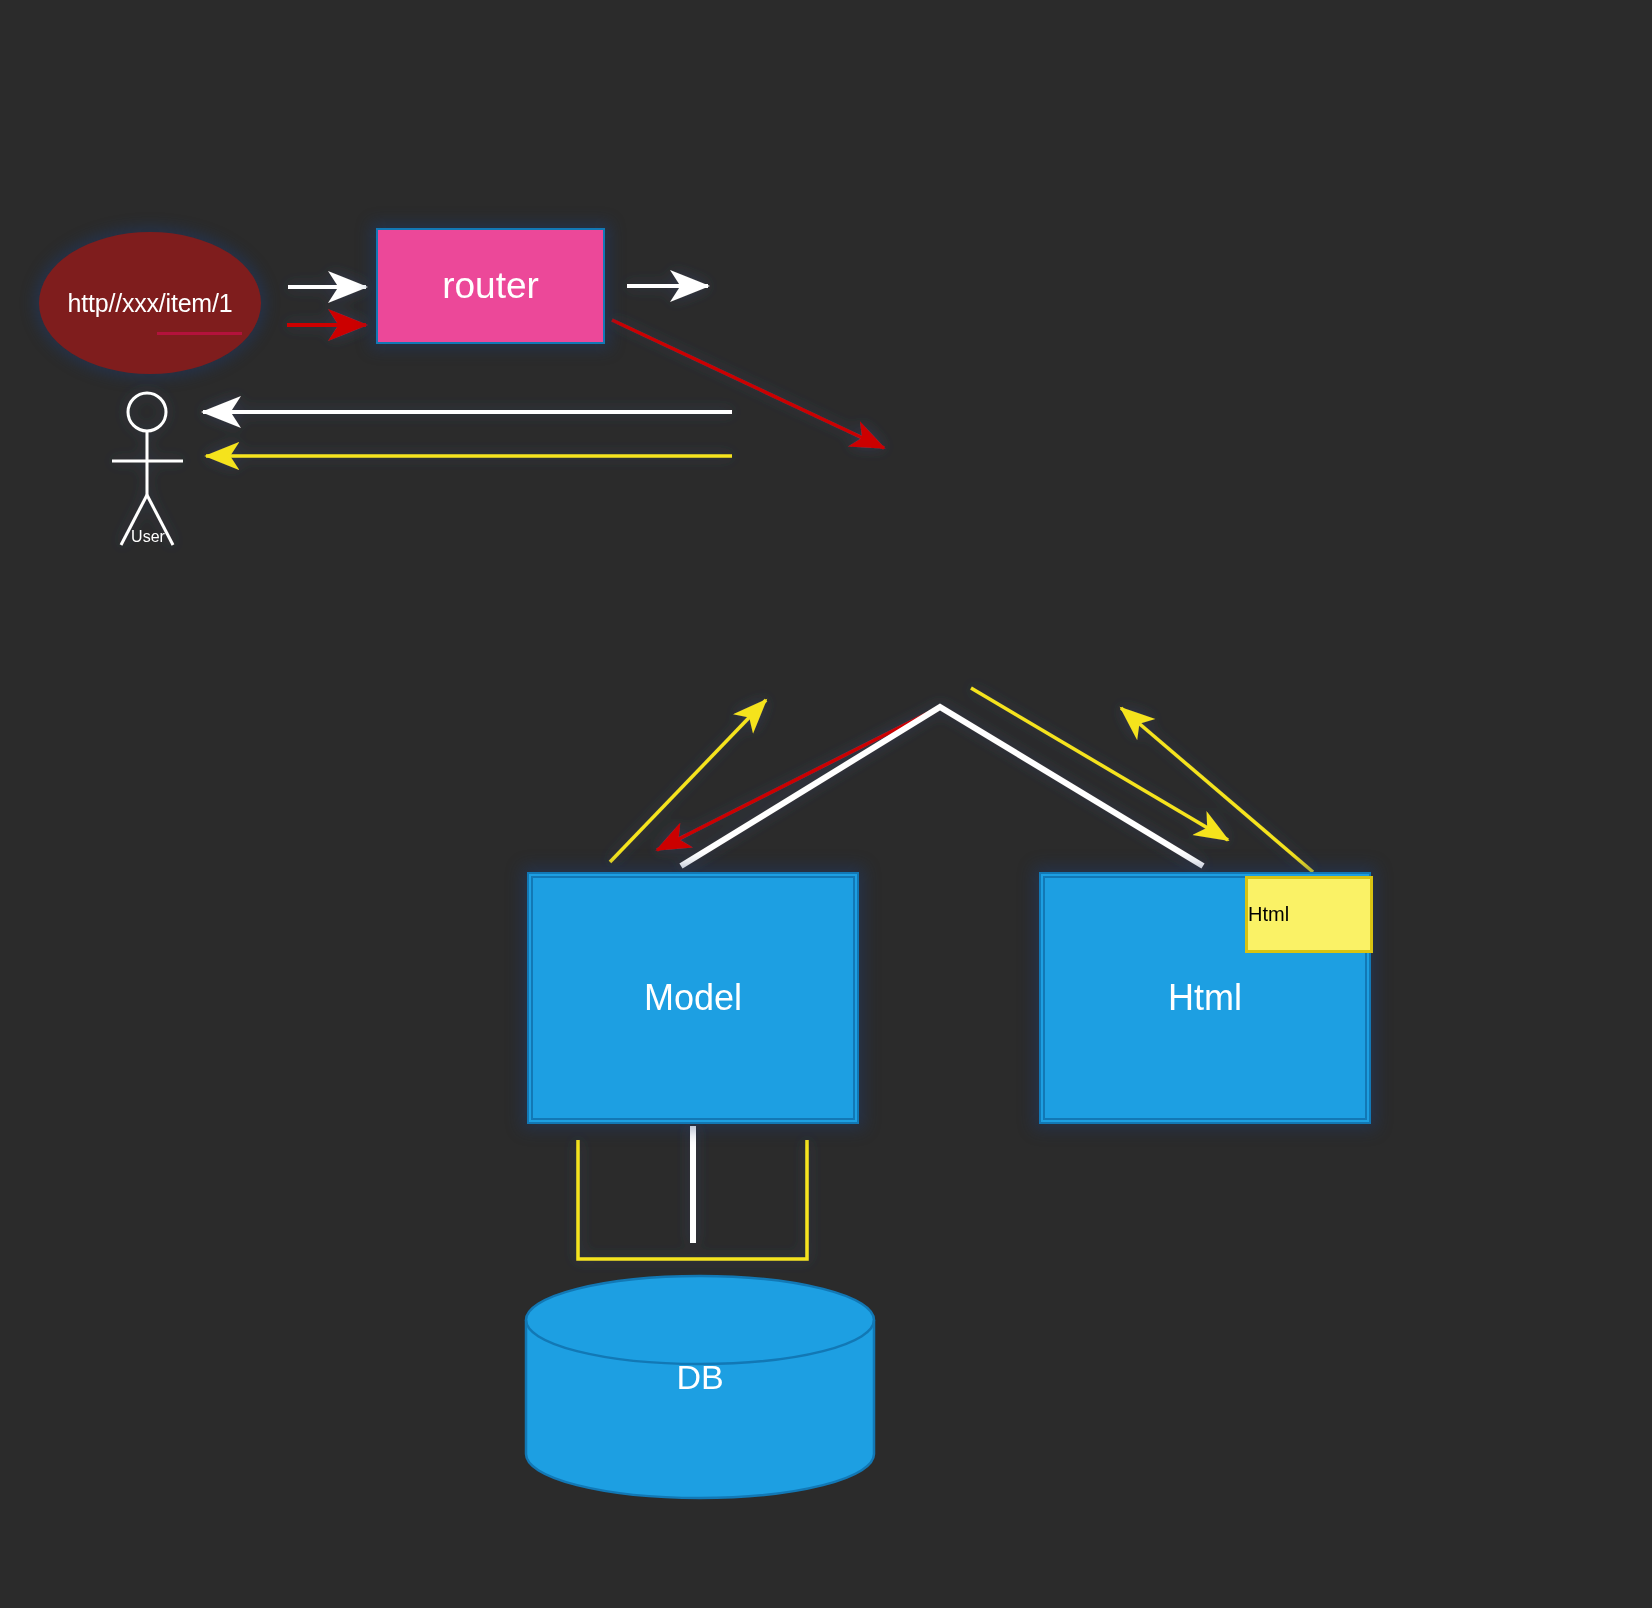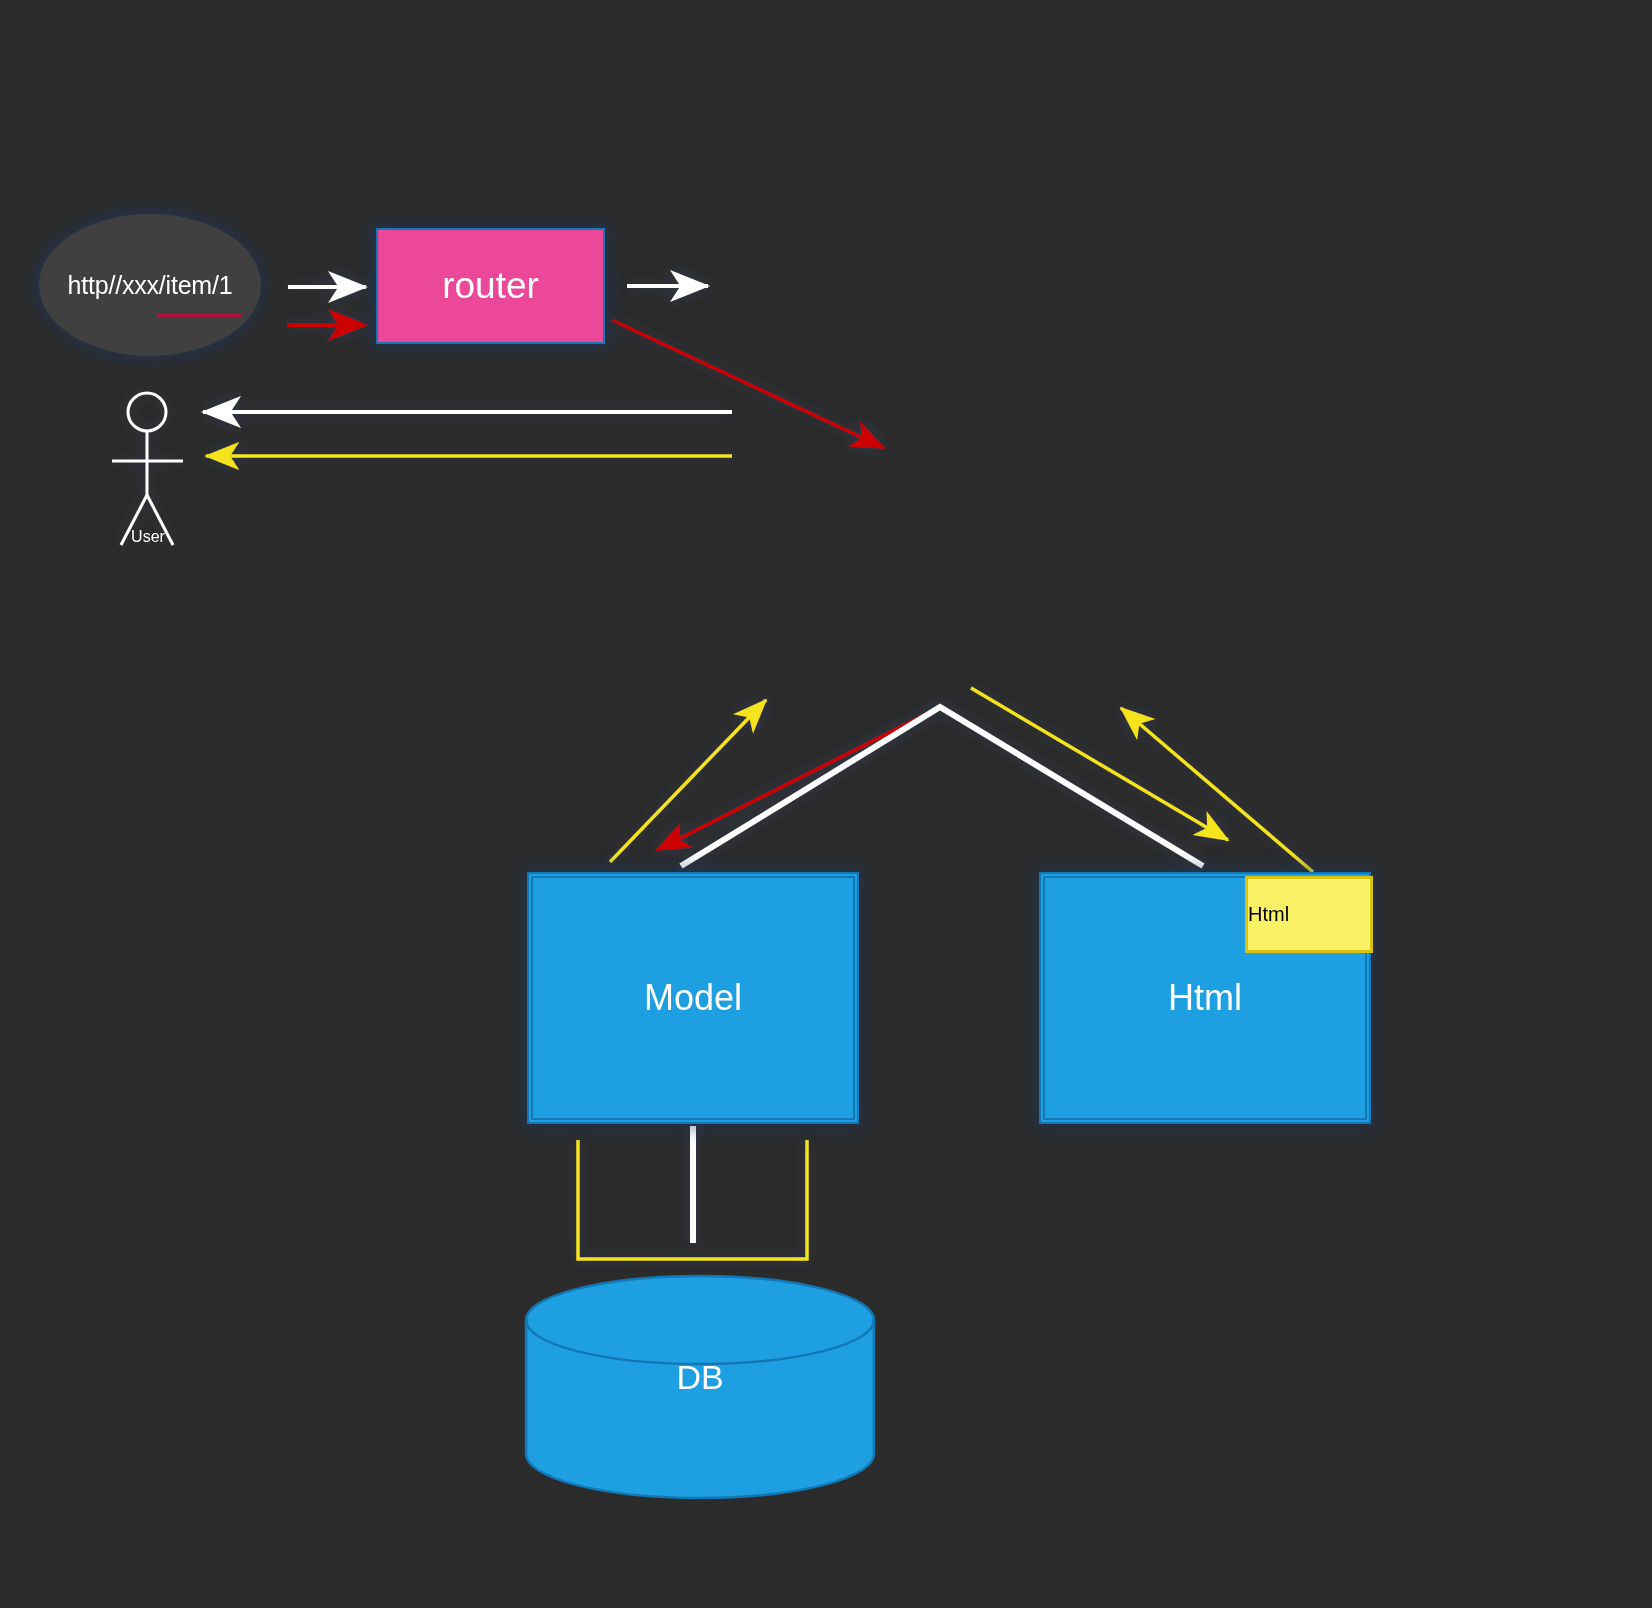--- a/index.html
+++ b/index.html
@@ -28,25 +28,25 @@
     pointer-events: none;
   }
   .node {
     position: absolute;
     box-sizing: border-box;
   }
 
   
   .url-ellipse {
     left: 39px;
-    top: 214px;
+    top: 232px;
     width: 222px;
     height: 142px;
     border-radius: 50%;
-    background: #404040;
+    background: #7f1d1d;
     box-shadow: 0 0 14px 5px rgba(30,60,110,0.45);
     display: flex;
     align-items: center;
     justify-content: center;
   }
   .url-text {
     color: #ffffff;
     font-size: 25px;
     letter-spacing: -0.2px;
     position: relative;

